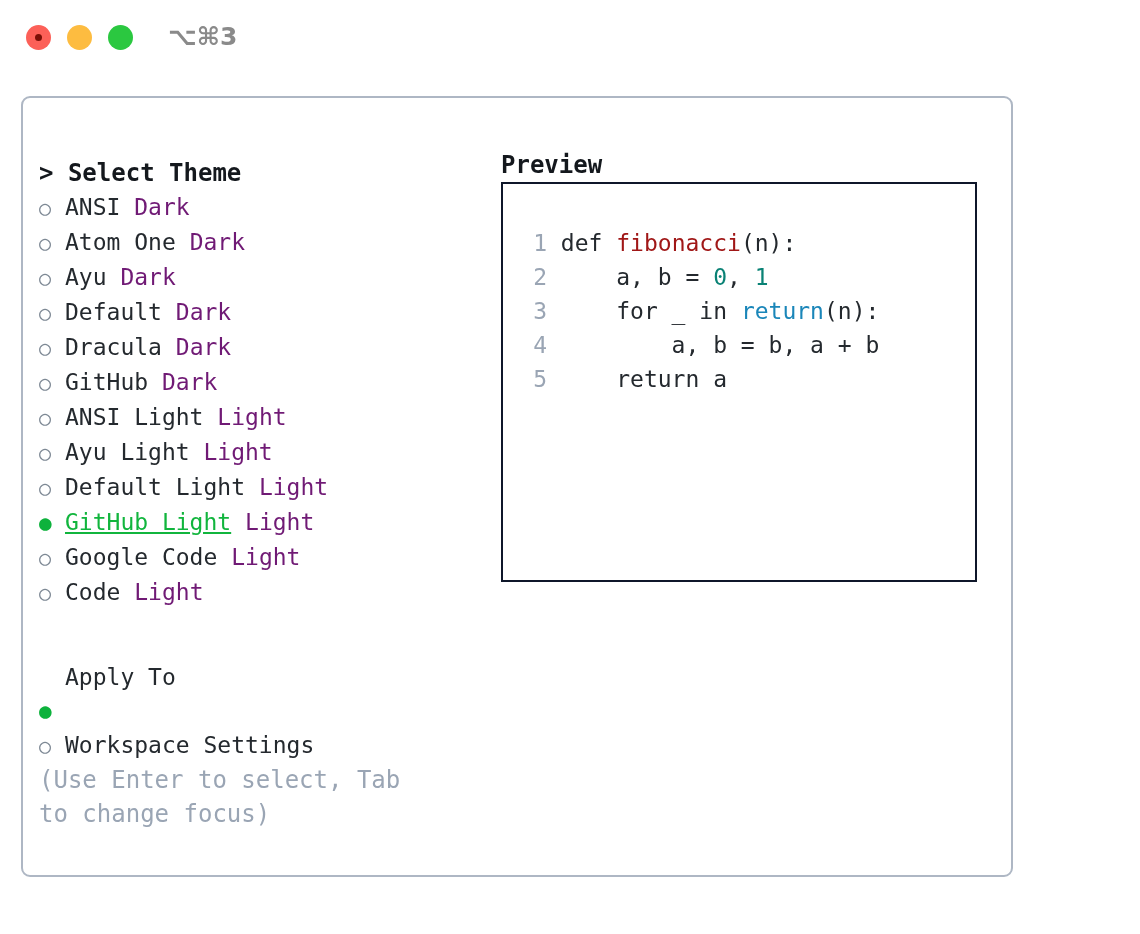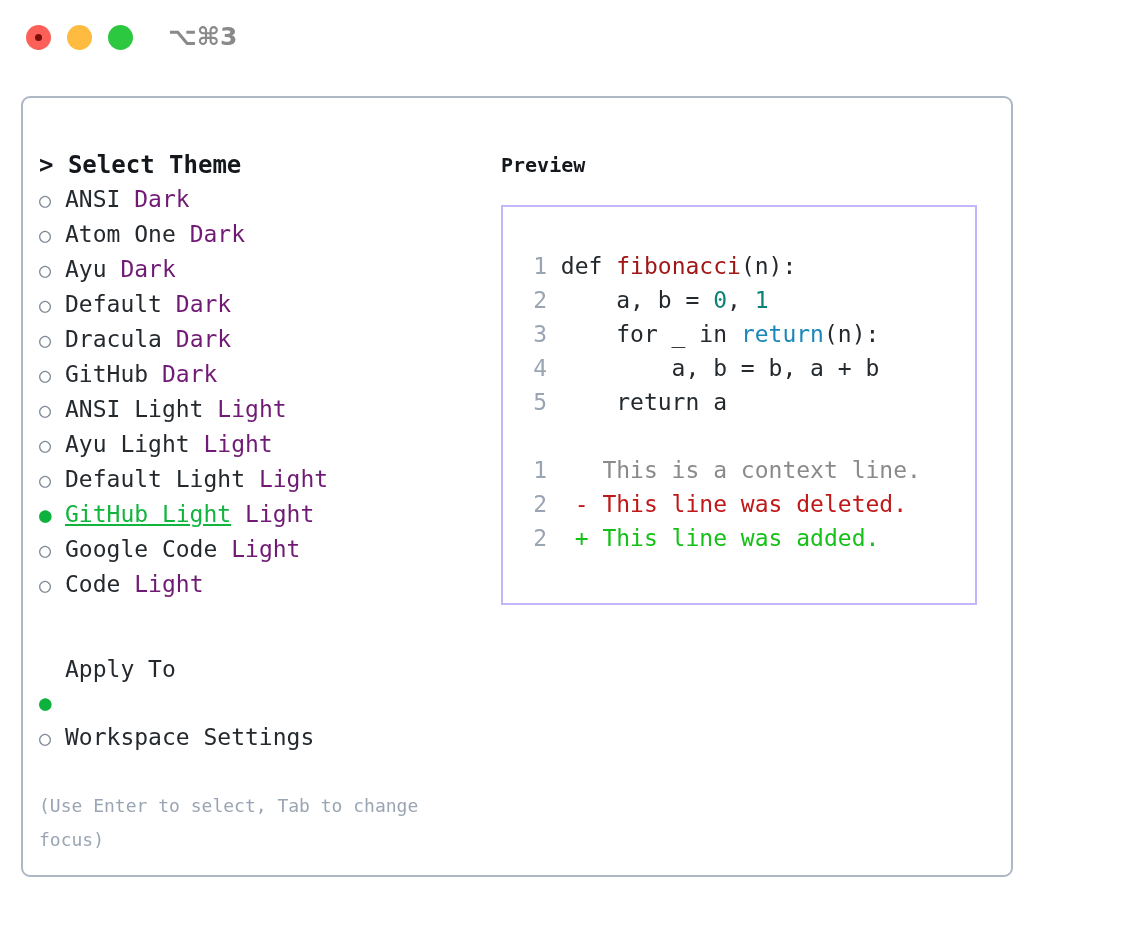--- a/index.html
+++ b/index.html
@@ -82,21 +82,21 @@
   .columns {
     position: absolute;
     left: 0; top: 0;
     width: 100%; height: 100%;
   }
 
   
   .left-col {
     position: absolute;
     left: 16px;
-    top: 50px;
+    top: 58px;
     width: 450px;
   }
 
   .list-header {
     font-size: 24px;
     font-weight: bold;
     color: #14181d;
     line-height: 34px;
     white-space: pre;
   }
@@ -129,46 +129,44 @@
   .applyto-header {
     font-size: 23px;
     color: #24292e;
     line-height: 34px;
     padding-left: 26px;
     white-space: pre;
   }
 
   
   .hint {
-    margin-top: 34px;
-    font-size: 18px;
+    font-size: 24px;
     color: #9aa5b4;
     line-height: 34px;
     width: 400px;
   }
 
   
   .right-col {
     position: absolute;
     left: 478px;
     top: 50px;
     width: 500px;
   }
   .preview-title {
-    font-size: 20px;
+    font-size: 24px;
     font-weight: bold;
     color: #14181d;
     line-height: 34px;
     white-space: pre;
   }
   .preview-box {
-    margin-top: 23px;
     width: 476px;
     height: 400px;
-    border: 2px solid #c4b5fd;
+    border: 2px solid #0f172a;
     box-sizing: border-box;
     background: #ffffff;
     padding: 42px 0 0 0;
   }
   .code-line {
     font-size: 23px;
     line-height: 34px;
     white-space: pre;
     padding-left: 22px;
   }
@@ -238,23 +236,18 @@
         <div class="preview-title">Preview</div>
         <div class="preview-box">
           <div id="code-lines">
               <div class="code-line"><span class="lineno">1</span><span class="tok-plain"> def </span><span class="tok-func">fibonacci</span><span class="tok-plain">(n):</span></div>
               <div class="code-line"><span class="lineno">2</span><span class="tok-plain">     a, b = </span><span class="tok-num">0</span><span class="tok-plain">, </span><span class="tok-num">1</span></div>
               <div class="code-line"><span class="lineno">3</span><span class="tok-plain">     for _ in </span><span class="tok-builtin">return</span><span class="tok-plain">(n):</span></div>
               <div class="code-line"><span class="lineno">4</span><span class="tok-plain">         a, b = b, a + b</span></div>
               <div class="code-line"><span class="lineno">5</span><span class="tok-plain">     return a</span></div>
             </div>
           <div class="diff-gap"></div>
-          <div id="diff-lines">
-              <div class="code-line"><span class="lineno">1</span><span class="diff-context">    This is a context line.</span></div>
-              <div class="code-line"><span class="lineno">2</span><span class="diff-del">  - This line was deleted.</span></div>
-              <div class="code-line"><span class="lineno">2</span><span class="diff-add">  + This line was added.</span></div>
-            </div>
         </div>
       </div>
 
     </div>
   </div>
 </div>
 
 </body></html>

